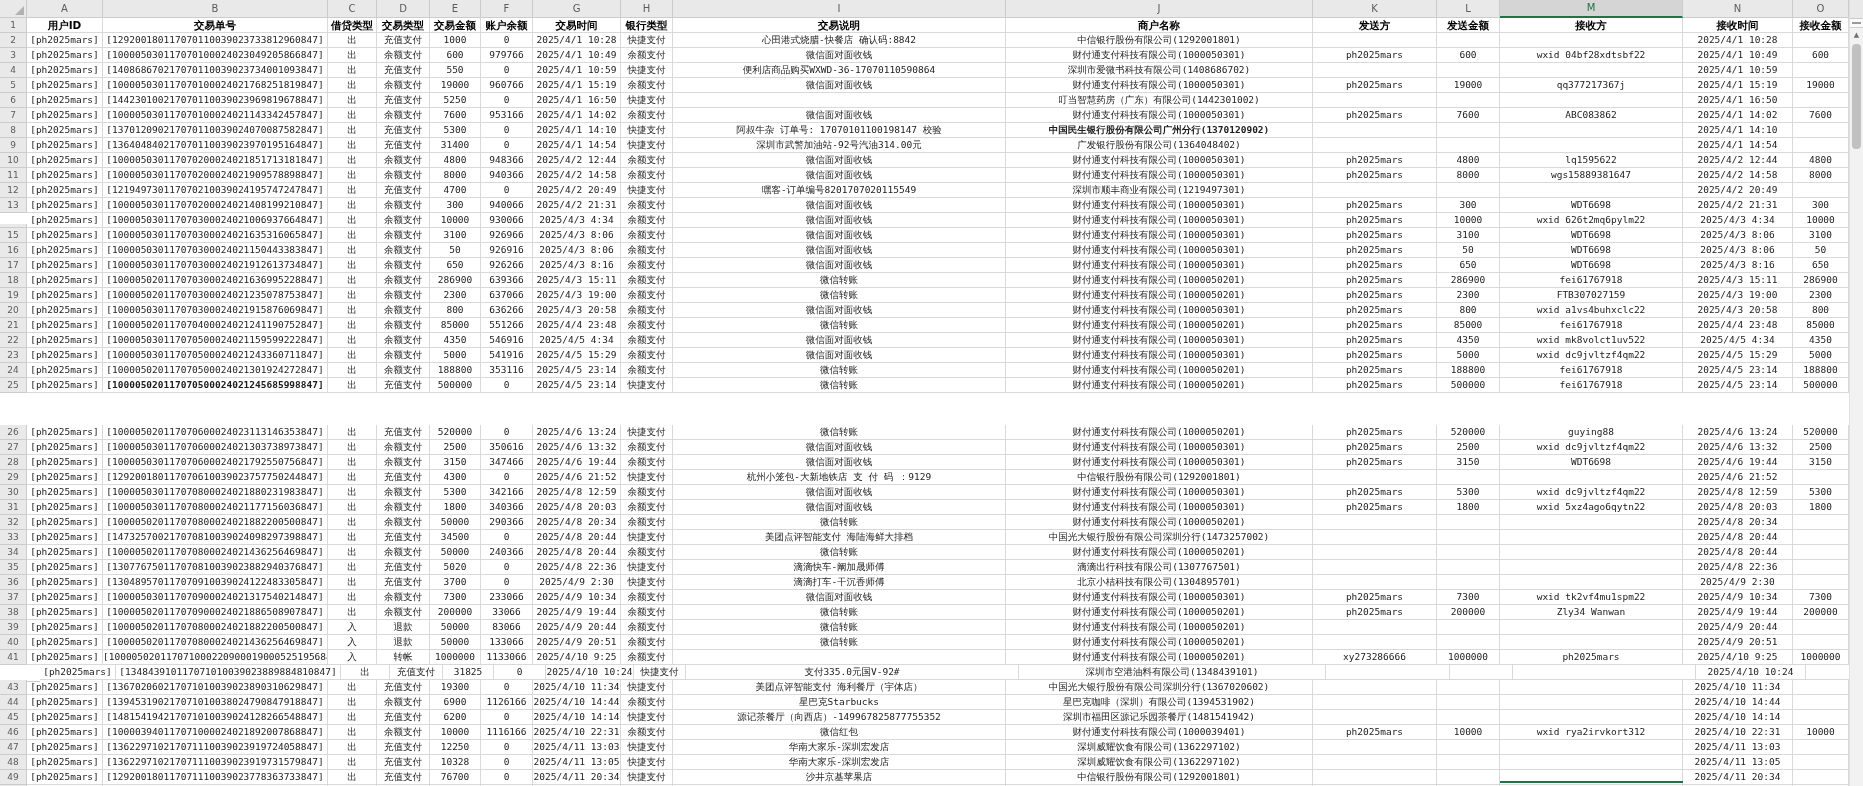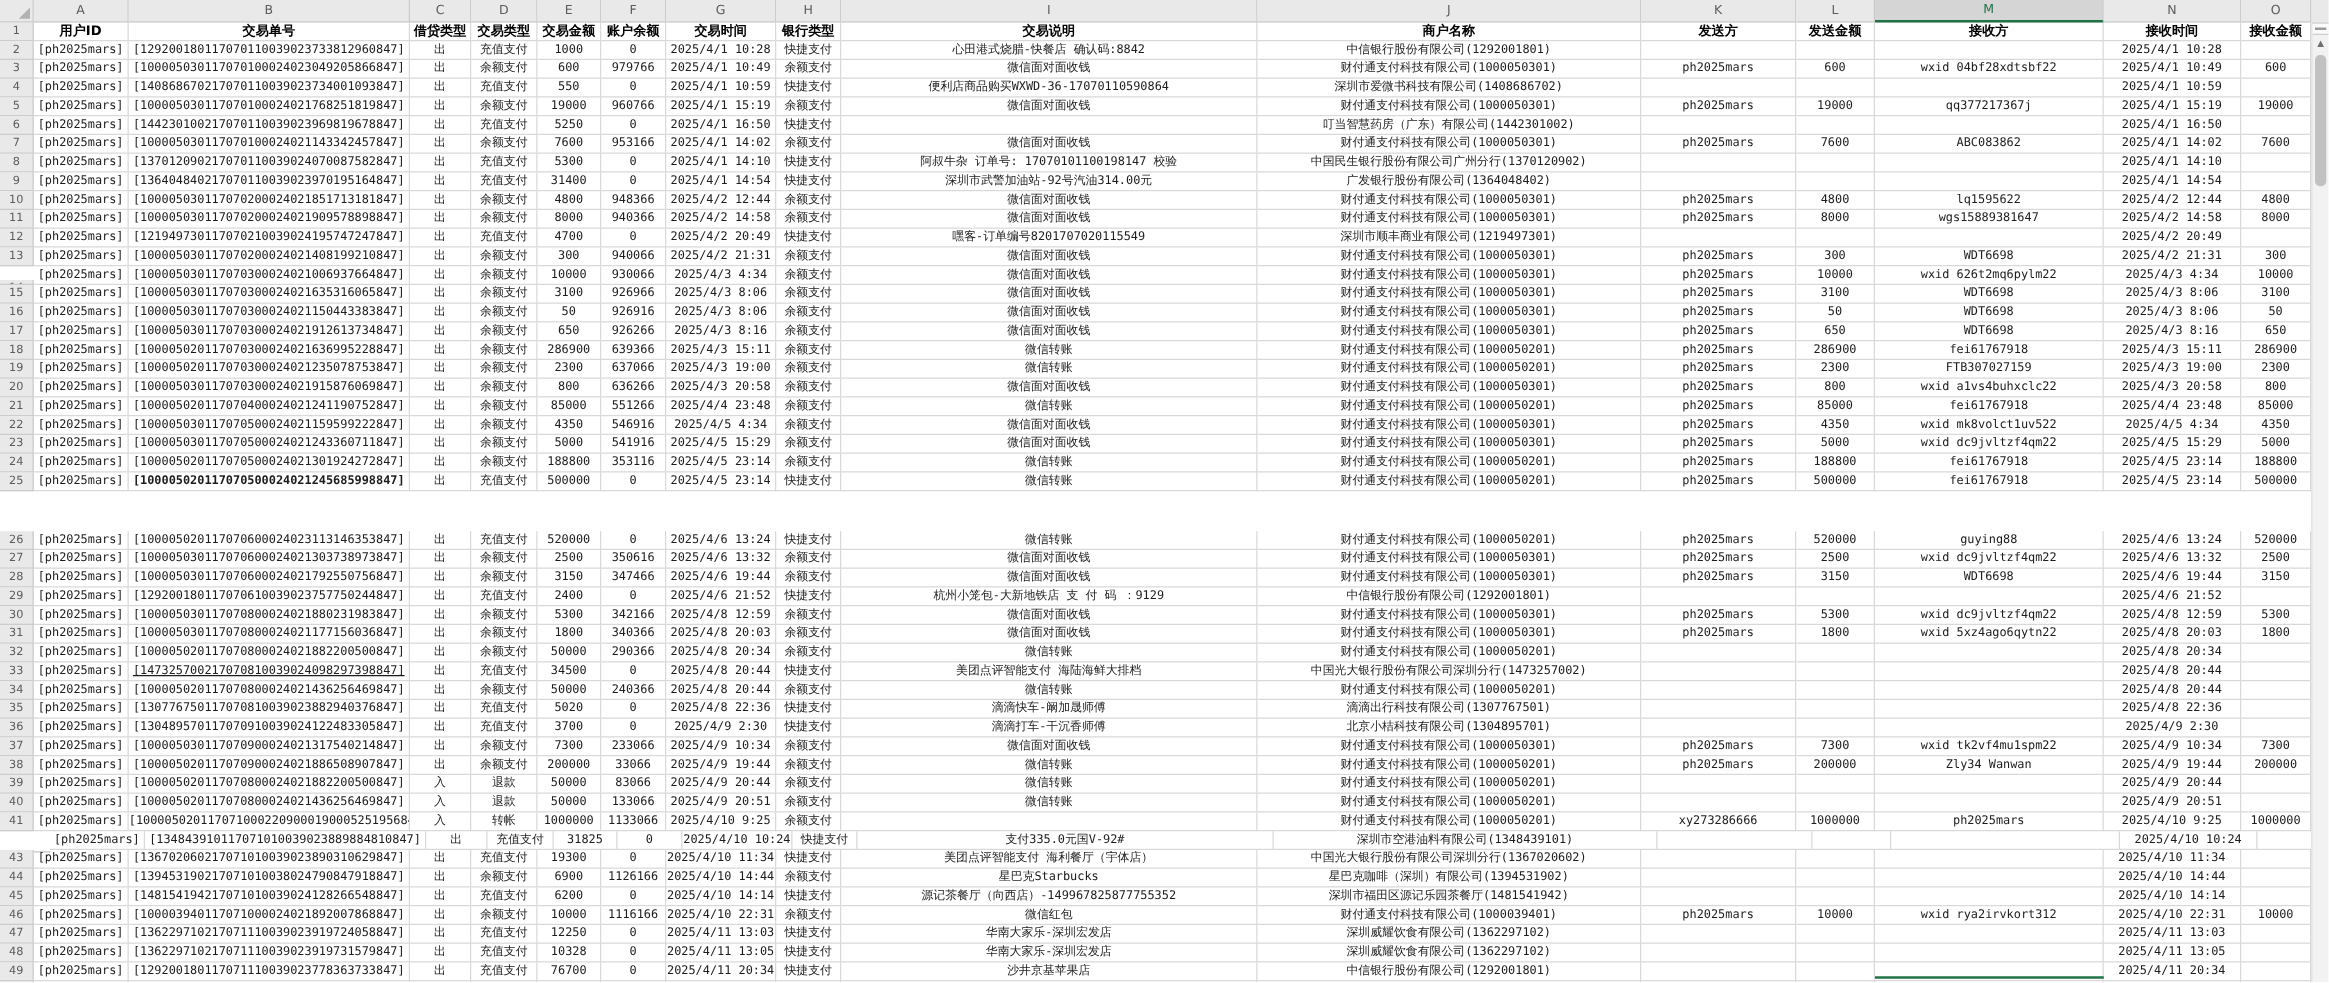--- a/index.html
+++ b/index.html
@@ -184,21 +184,21 @@
         <div class="cell gut" style="width: 27px;">8</div>
         <div class="cell" style="width: 76px;">[ph2025mars]</div>
         <div class="cell" style="width: 225px;">[137012090217070110039024070087582847]</div>
         <div class="cell" style="width: 49px;">出</div>
         <div class="cell" style="width: 53px;">充值支付</div>
         <div class="cell" style="width: 51px;">5300</div>
         <div class="cell" style="width: 52px;">0</div>
         <div class="cell" style="width: 88px;">2025/4/1 14:10</div>
         <div class="cell" style="width: 52px;">快捷支付</div>
         <div class="cell" style="width: 333px;">阿叔牛杂 订单号: 17070101100198147 校验</div>
-        <div class="cell" style="width: 307px;">中国民生银行股份有限公司广州分行(1370120902)</div>
+        <div class="cell" style="width: 307px; font-weight: bold;">中国民生银行股份有限公司广州分行(1370120902)</div>
         <div class="cell" style="width: 124px;"></div>
         <div class="cell" style="width: 63px;"></div>
         <div class="cell" style="width: 183px;"></div>
         <div class="cell" style="width: 110px;">2025/4/1 14:10</div>
         <div class="cell" style="width: 56px;"></div>
       </div>
       <div class="row" style="height: 15px;">
         <div class="cell gut" style="width: 27px;">9</div>
         <div class="cell" style="width: 76px;">[ph2025mars]</div>
         <div class="cell" style="width: 225px;">[136404840217070110039023970195164847]</div>
@@ -557,21 +557,21 @@
         <div class="cell" style="width: 183px;">WDT6698</div>
         <div class="cell" style="width: 110px;">2025/4/6 19:44</div>
         <div class="cell" style="width: 56px;">3150</div>
       </div>
       <div class="row" style="height: 15px;">
         <div class="cell gut" style="width: 27px;">29</div>
         <div class="cell" style="width: 76px;">[ph2025mars]</div>
         <div class="cell" style="width: 225px;">[129200180117070610039023757750244847]</div>
         <div class="cell" style="width: 49px;">出</div>
         <div class="cell" style="width: 53px;">充值支付</div>
-        <div class="cell" style="width: 51px;">2400</div>
+        <div class="cell" style="width: 51px;">4300</div>
         <div class="cell" style="width: 52px;">0</div>
         <div class="cell" style="width: 88px;">2025/4/6 21:52</div>
         <div class="cell" style="width: 52px;">快捷支付</div>
         <div class="cell" style="width: 333px;">杭州小笼包-大新地铁店 支 付 码 ：9129</div>
         <div class="cell" style="width: 307px;">中信银行股份有限公司(1292001801)</div>
         <div class="cell" style="width: 124px;"></div>
         <div class="cell" style="width: 63px;"></div>
         <div class="cell" style="width: 183px;"></div>
         <div class="cell" style="width: 110px;">2025/4/6 21:52</div>
         <div class="cell" style="width: 56px;"></div>
@@ -626,21 +626,21 @@
         <div class="cell" style="width: 307px;">财付通支付科技有限公司(1000050201)</div>
         <div class="cell" style="width: 124px;"></div>
         <div class="cell" style="width: 63px;"></div>
         <div class="cell" style="width: 183px;"></div>
         <div class="cell" style="width: 110px;">2025/4/8 20:34</div>
         <div class="cell" style="width: 56px;"></div>
       </div>
       <div class="row" style="height: 15px;">
         <div class="cell gut" style="width: 27px;">33</div>
         <div class="cell" style="width: 76px;">[ph2025mars]</div>
-        <div class="cell" style="width: 225px; text-decoration: underline;">[147325700217070810039024098297398847]</div>
+        <div class="cell" style="width: 225px;">[147325700217070810039024098297398847]</div>
         <div class="cell" style="width: 49px;">出</div>
         <div class="cell" style="width: 53px;">充值支付</div>
         <div class="cell" style="width: 51px;">34500</div>
         <div class="cell" style="width: 52px;">0</div>
         <div class="cell" style="width: 88px;">2025/4/8 20:44</div>
         <div class="cell" style="width: 52px;">快捷支付</div>
         <div class="cell" style="width: 333px;">美团点评智能支付 海陆海鲜大排档</div>
         <div class="cell" style="width: 307px;">中国光大银行股份有限公司深圳分行(1473257002)</div>
         <div class="cell" style="width: 124px;"></div>
         <div class="cell" style="width: 63px;"></div>

